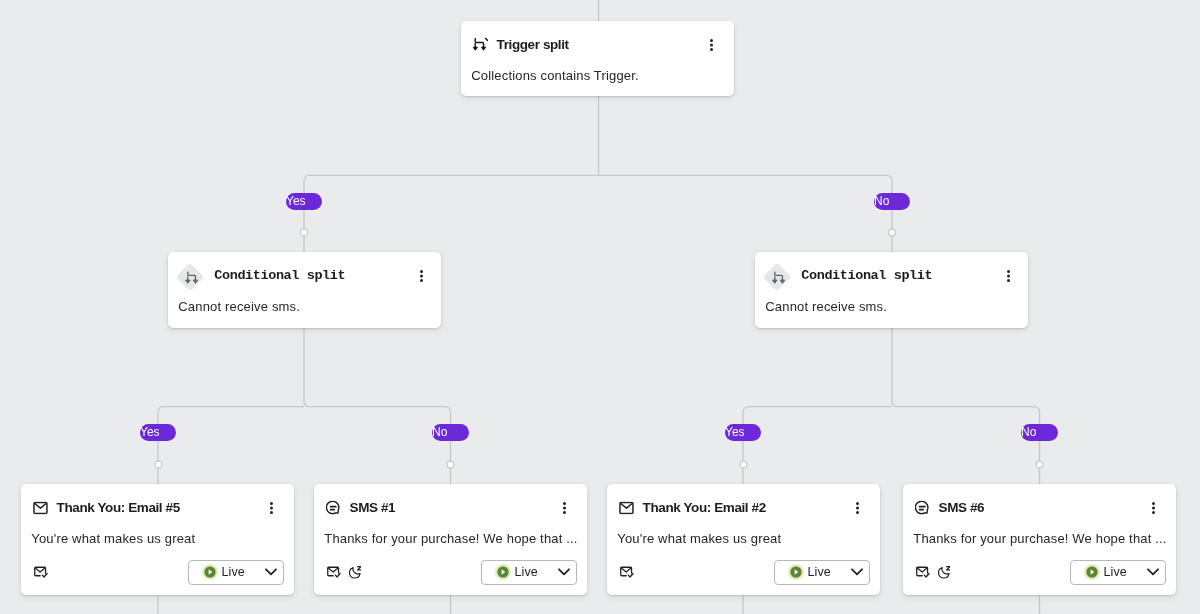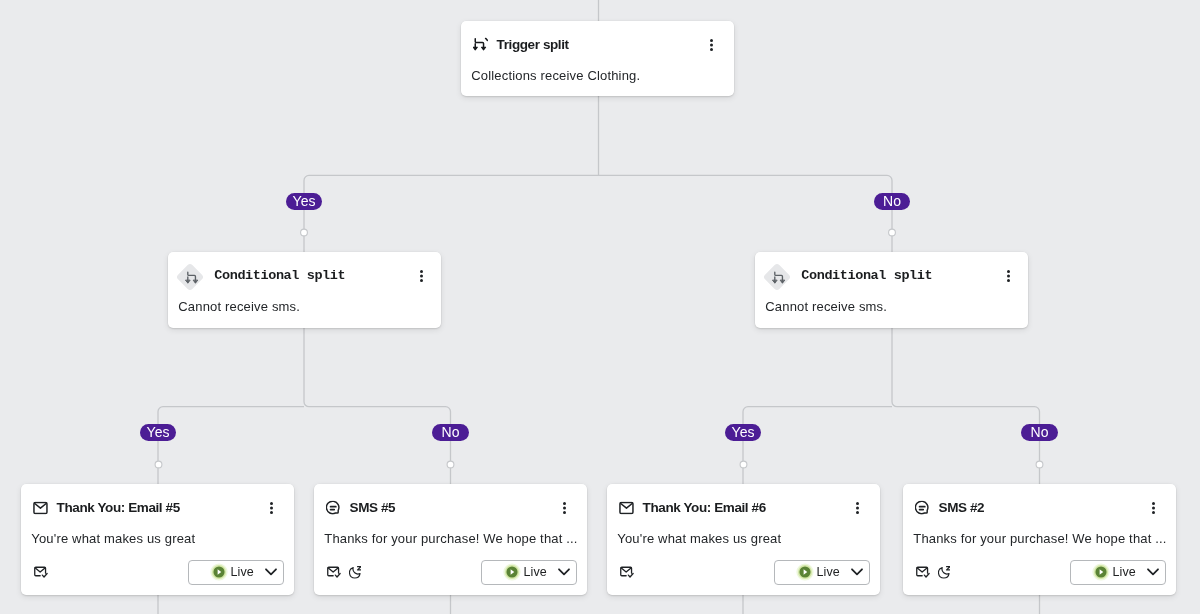--- a/index.html
+++ b/index.html
@@ -28,28 +28,28 @@
   .kebab.k2 { right:14.5px; }
   .card-title { position:absolute; left:35.6px; top:50%; transform:translateY(-50%);
                 font-size:13.5px; font-weight:700; color:#1b1d1f; letter-spacing:-0.4px; line-height:16px;}
   .kebab { position:absolute; right:17px; top:50%; transform:translateY(-50%);
            display:flex; align-items:center; justify-content:center;}
   .card-body { position:absolute; left:10.3px; font-size:13px; color:#232629; white-space:nowrap; letter-spacing:0.17px; line-height:16px;}
   .card-foot { position:absolute; left:0; right:0; display:flex; align-items:center; padding:0 10px 0 12.5px; height:25px;}
   .foot-icons { display:flex; align-items:center; gap:8px; margin-top:4px; }
   .status-sel {
      margin-left:auto; display:flex; align-items:center; position:relative;
-     border:1px solid #b5b8bb; border-radius:4px; height:25px; width:96.5px; padding:0 6px 0 24px;
+     border:1px solid #b5b8bb; border-radius:4px; height:25px; width:96.5px; padding:0 6px 0 15px;
      background:#fff;
   }
   .status-sel .lbl { font-size:12.5px; color:#202223; letter-spacing:0.1px; margin-left:6px; line-height:14px;}
   .status-sel .chev { margin-left:auto; display:flex; }
 
-  .badge { position:absolute; background:#4c1d95; color:#fff; font-size:14px; border-radius:10px;
-           line-height:17px; height:17px; text-align:center; }
+  .badge { position:absolute; background:#6d28d9; color:#fff; font-size:12px; border-radius:10px;
+           line-height:17px; height:17px; }
 </style>
 </head>
 <body>
 
 <div id="canvas">
 
 <svg class="edges" viewBox="0 0 1200 614">
   <g fill="none" stroke="#c5c7ca" stroke-width="1.3" stroke-linecap="butt" stroke-linejoin="round">
     <path d="M598.5 0 V 175.4"></path>
     <path d="M304 252 V 180.4 a5 5 0 0 1 5-5 H 887 a5 5 0 0 1 5 5 V 252"></path>
@@ -85,21 +85,21 @@
     </span>
     <span class="card-title">Trigger split</span>
     <span class="kebab">
       <svg width="11" height="12" viewBox="0 0 11 12" fill="#1f2225" style="display:block">
             <circle cx="5.5" cy="1.5" r="1.5"></circle>
             <circle cx="5.5" cy="6" r="1.5"></circle>
             <circle cx="5.5" cy="10.5" r="1.5"></circle>
           </svg>
     </span>
   </div>
-  <div class="card-body" style="top:47px;">Collections receive Clothing.</div>
+  <div class="card-body" style="top:47px;">Collections contains Trigger.</div>
 </div>
 
 <div class="card" style="left:168px; top:252px; height:76px;">
   <div class="card-head">
     <span class="card-icon diamond">
       <svg width="30" height="32" viewBox="0 0 30 32" style="overflow:visible">
         <rect x="4.9" y="5.9" width="20.2" height="20.2" rx="3.3" transform="rotate(45 15 16)" fill="#e6e7e9"></rect>
         <g transform="translate(11.3 10.6)" fill="none" stroke="#5c6166" stroke-linecap="round" stroke-linejoin="round">
           <path d="M1.5 0.6 V 2.8 a1.0 1.0 0 0 0 1.0 1.0 h 5.65 a1.0 1.0 0 0 1 1.0 1.0 V 11.2" stroke-width="1.35"></path>
           <path d="M1.5 5.3 V 11.2" stroke-width="1.35"></path>
@@ -192,21 +192,21 @@
 
 <div class="card" style="left:314px; top:484px; height:111px;">
   <div class="card-head">
     <span class="card-icon">
       <svg width="14.4" height="14.4" viewBox="0 0 14.4 14.4" fill="none" stroke="#1f2225" stroke-linecap="round" stroke-linejoin="round">
         <path d="M12.2 9.5 A6.25 6.25 0 1 0 9.5 12.2 h1.9 a0.8 0.8 0 0 0 0.8-0.8 Z" stroke-width="1.45"></path>
         <path d="M4.6 5.85 h5.2" stroke-width="1.8"></path>
         <path d="M4.6 8.75 h3.6" stroke-width="1.8"></path>
       </svg>
     </span>
-    <span class="card-title">SMS #5</span>
+    <span class="card-title">SMS #1</span>
     <span class="kebab">
       <svg width="11" height="12" viewBox="0 0 11 12" fill="#1f2225" style="display:block">
             <circle cx="5.5" cy="1.5" r="1.5"></circle>
             <circle cx="5.5" cy="6" r="1.5"></circle>
             <circle cx="5.5" cy="10.5" r="1.5"></circle>
           </svg>
     </span>
   </div>
   <div class="card-body" style="top:47px;">Thanks for your purchase! We hope that ...</div>
   <div class="card-foot" style="top:75.5px;">
@@ -241,21 +241,21 @@
 </div>
 
 <div class="card" style="left:607px; top:484px; height:111px;">
   <div class="card-head">
     <span class="card-icon">
       <svg width="15" height="13" viewBox="0 0 15 13" fill="none" stroke="#1f2225" stroke-width="1.5" stroke-linejoin="round">
         <rect x="0.95" y="0.95" width="13.0" height="11.0" rx="1.3"></rect>
         <path d="M1.4 1.75 L7.45 6.7 L13.5 1.75"></path>
       </svg>
     </span>
-    <span class="card-title">Thank You: Email #6</span>
+    <span class="card-title">Thank You: Email #2</span>
     <span class="kebab">
       <svg width="11" height="12" viewBox="0 0 11 12" fill="#1f2225" style="display:block">
             <circle cx="5.5" cy="1.5" r="1.5"></circle>
             <circle cx="5.5" cy="6" r="1.5"></circle>
             <circle cx="5.5" cy="10.5" r="1.5"></circle>
           </svg>
     </span>
   </div>
   <div class="card-body" style="top:47px;">You're what makes us great</div>
   <div class="card-foot" style="top:75.5px;">
@@ -287,21 +287,21 @@
 
 <div class="card" style="left:903px; top:484px; height:111px;">
   <div class="card-head">
     <span class="card-icon">
       <svg width="14.4" height="14.4" viewBox="0 0 14.4 14.4" fill="none" stroke="#1f2225" stroke-linecap="round" stroke-linejoin="round">
         <path d="M12.2 9.5 A6.25 6.25 0 1 0 9.5 12.2 h1.9 a0.8 0.8 0 0 0 0.8-0.8 Z" stroke-width="1.45"></path>
         <path d="M4.6 5.85 h5.2" stroke-width="1.8"></path>
         <path d="M4.6 8.75 h3.6" stroke-width="1.8"></path>
       </svg>
     </span>
-    <span class="card-title">SMS #2</span>
+    <span class="card-title">SMS #6</span>
     <span class="kebab">
       <svg width="11" height="12" viewBox="0 0 11 12" fill="#1f2225" style="display:block">
             <circle cx="5.5" cy="1.5" r="1.5"></circle>
             <circle cx="5.5" cy="6" r="1.5"></circle>
             <circle cx="5.5" cy="10.5" r="1.5"></circle>
           </svg>
     </span>
   </div>
   <div class="card-body" style="top:47px;">Thanks for your purchase! We hope that ...</div>
   <div class="card-foot" style="top:75.5px;">

